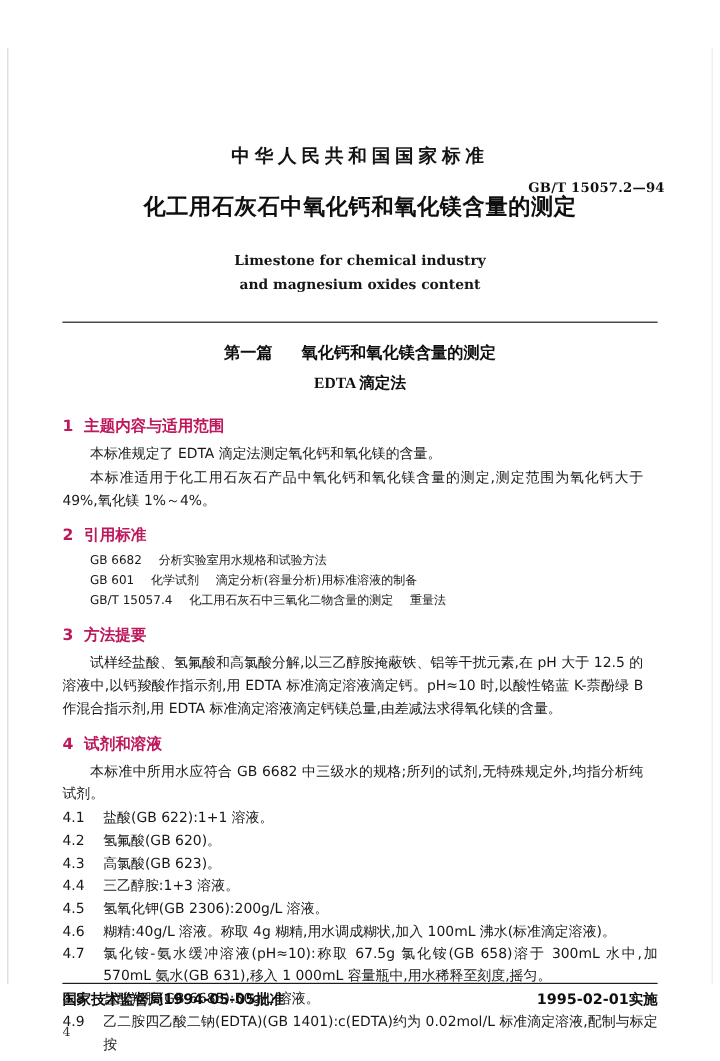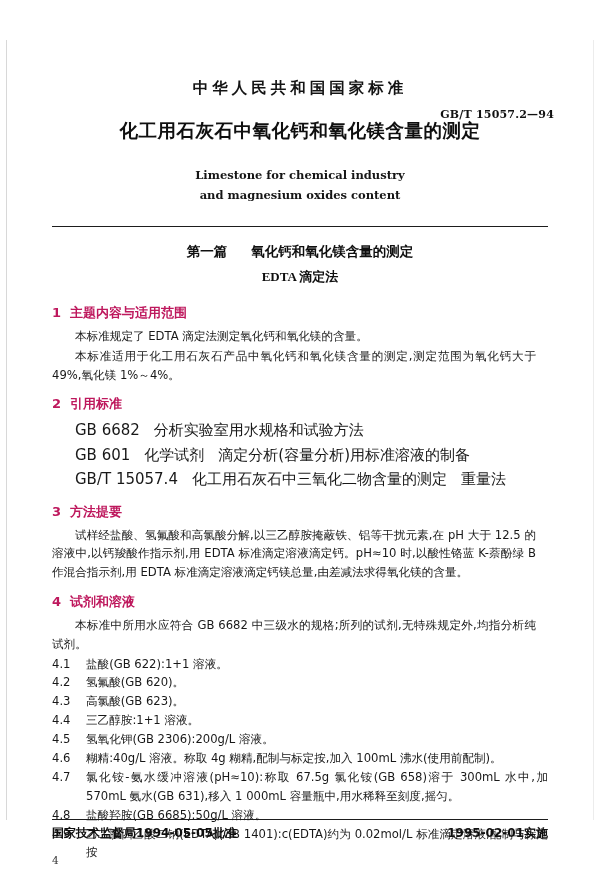--- a/index.html
+++ b/index.html
@@ -38,21 +38,21 @@
     position: absolute;
     left: 0; top: 0;
     width: 600px;
     height: 884px;
     box-sizing: border-box;
     padding: 0 52px;
   }
 
   
   .masthead {
-    padding-top: 78px;
+    padding-top: 120px;
     text-align: center;
   }
   .national-standard {
     font-family: "DejaVu Sans", "Liberation Sans", sans-serif;
     font-weight: bold;
     font-size: 15.5px;
     letter-spacing: 4px;
     color: #141414;
   }
 
@@ -138,21 +138,21 @@
     color: #181818;
   }
   p.indent { text-indent: 23px; }
 
   .ref-list {
     margin: 0;
     padding: 0;
     list-style: none;
   }
   .ref-list li {
-    font-size: 15px;
+    font-size: 10px;
     line-height: 1.63;
     padding-left: 23px;
     color: #181818;
     white-space: nowrap;
   }
   .ref-list .gap-wide { display: inline-block; width: 14px; }
 
   .num-list {
     margin: 0;
     padding: 0;
@@ -269,27 +269,27 @@
       <li>
         <span class="item-no">4.1</span><span>盐酸(GB 622):1+1 溶液。</span>
       </li>
       <li>
         <span class="item-no">4.2</span><span>氢氟酸(GB 620)。</span>
       </li>
       <li>
         <span class="item-no">4.3</span><span>高氯酸(GB 623)。</span>
       </li>
       <li>
-        <span class="item-no">4.4</span><span>三乙醇胺:1+1 溶液。</span>
+        <span class="item-no">4.4</span><span>三乙醇胺:1+3 溶液。</span>
       </li>
       <li>
         <span class="item-no">4.5</span><span>氢氧化钾(GB 2306):200g/L 溶液。</span>
       </li>
       <li>
-        <span class="item-no">4.6</span><span>糊精:40g/L 溶液。称取 4g 糊精,配制与标定按,加入 100mL 沸水(使用前配制)。</span>
+        <span class="item-no">4.6</span><span>糊精:40g/L 溶液。称取 4g 糊精,用水调成糊状,加入 100mL 沸水(标准滴定溶液)。</span>
       </li>
       <li>
         <span class="item-no">4.7</span><span>氯化铵-氨水缓冲溶液(pH≈10):称取 67.5g 氯化铵(GB 658)溶于 300mL 水中,加 570mL 氨水(GB 631),移入 1 000mL 容量瓶中,用水稀释至刻度,摇匀。</span>
       </li>
       <li>
         <span class="item-no">4.8</span><span>盐酸羟胺(GB 6685):50g/L 溶液。</span>
       </li>
       <li>
         <span class="item-no">4.9</span><span>乙二胺四乙酸二钠(EDTA)(GB 1401):c(EDTA)约为 0.02mol/L 标准滴定溶液,配制与标定按</span>
       </li>

